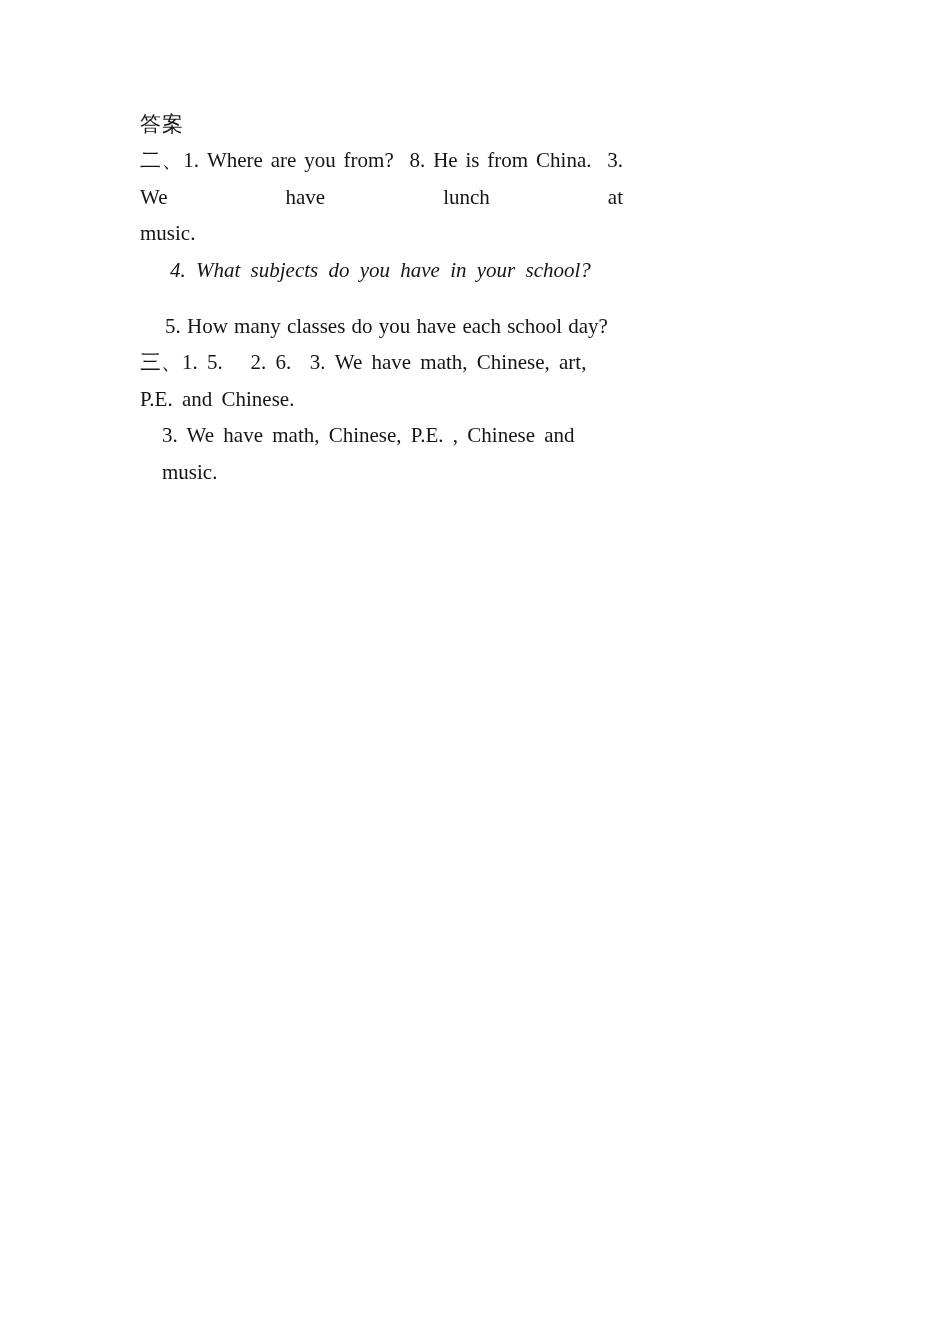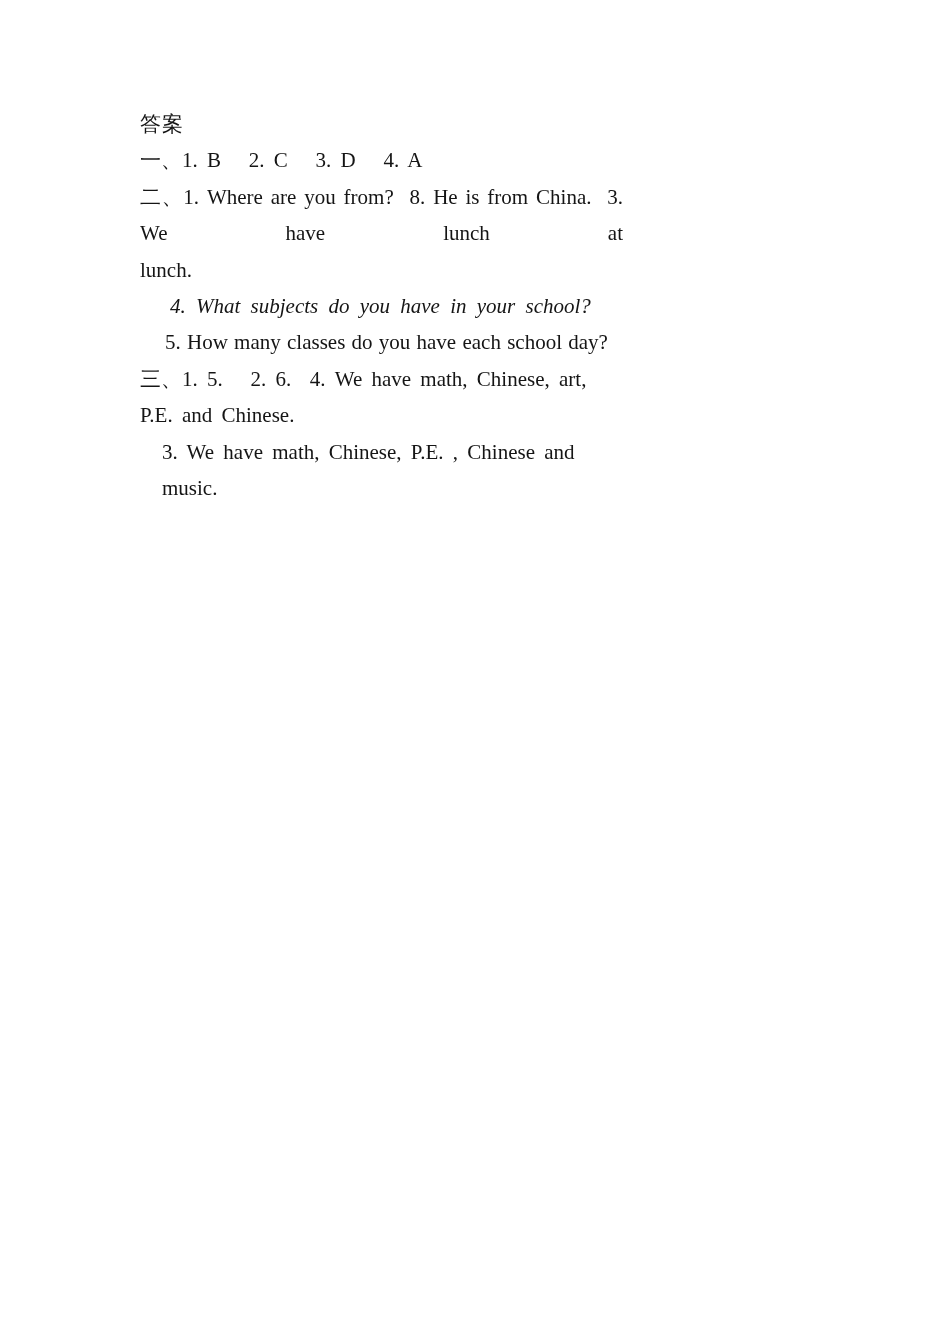--- a/index.html
+++ b/index.html
@@ -34,36 +34,35 @@
   
   .ws4 { word-spacing: 4px; }
   .ws5 { word-spacing: 5px; font-style: italic; }
   .ws1 { word-spacing: 1px; }
   .justify {
     text-align: justify;
     text-align-last: justify;
     word-spacing: 2px;
   }
   .ind30 { padding-left: 30px; }
-  .ind25 { padding-left: 25px; }
+  .ind25 { padding-left: 25px; margin-top: 20px; }
   .ind22 { padding-left: 22px; }
 </style>
 </head>
 <body>
 
 <div class="page">
   <p class="line title">答案</p>
 
-  <p class="line ws4">一、1. B   2. C   3. D   4. A</p>
 
   <p class="line justify">二、1. Where are you from?  8. He is from China.  3. We have lunch at</p>
 
-  <p class="line">lunch.</p>
+  <p class="line">music.</p>
 
   <p class="line ws5 ind30">4. What subjects do you have in your school?</p>
 
   <p class="line ws1 ind25">5. How many classes do you have each school day?</p>
 
-  <p class="line ws4">三、1. 5.   2. 6.  4. We have math, Chinese, art, P.E. and Chinese.</p>
+  <p class="line ws4">三、1. 5.   2. 6.  3. We have math, Chinese, art, P.E. and Chinese.</p>
 
 
   <p class="line ws4 ind22">3. We have math, Chinese, P.E. , Chinese and music.</p>
 </div>
 
 </body></html>

